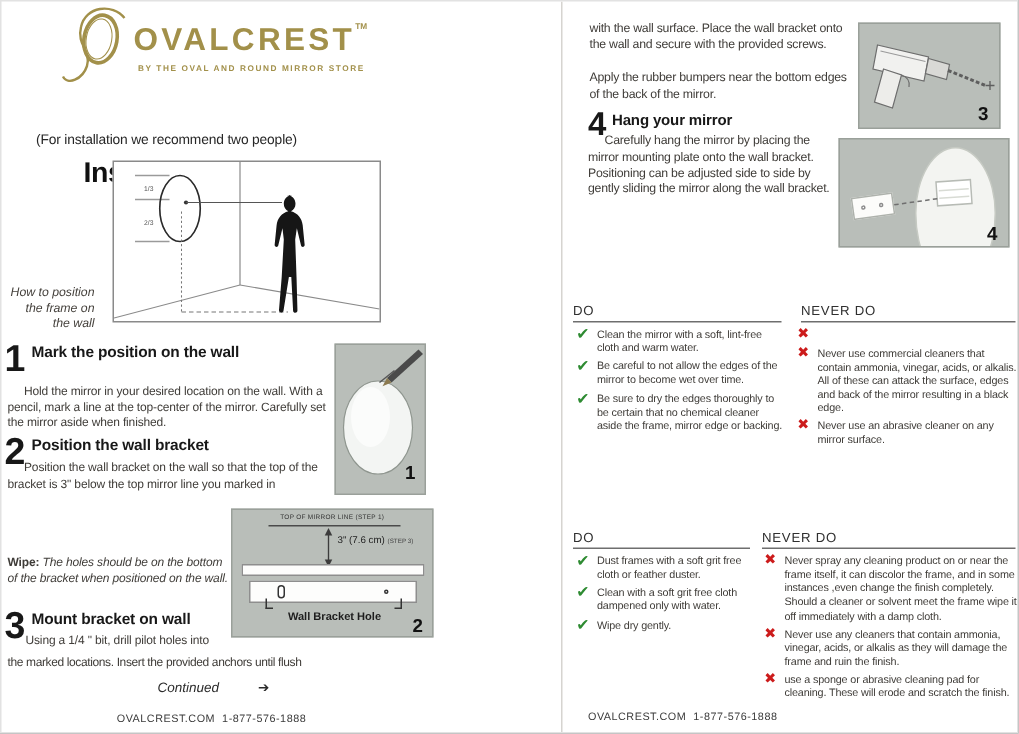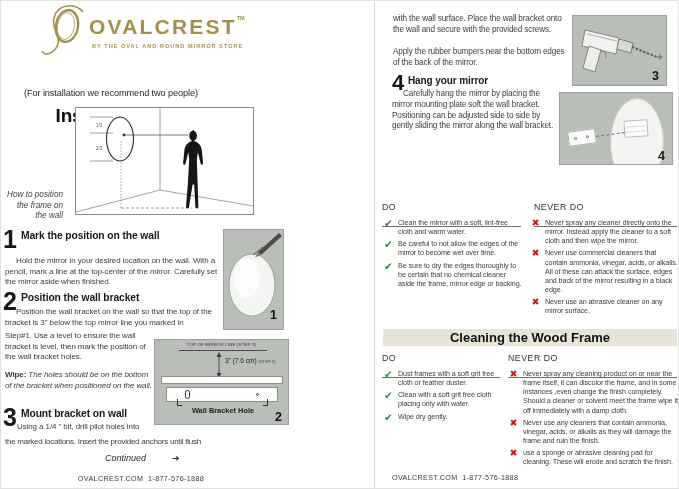--- a/index.html
+++ b/index.html
@@ -59,21 +59,21 @@
   
   .f4-egg{position:absolute;left:50px;top:5px;width:54px;height:92px;background:#f3f4f1;border:1px solid #c6cac3;border-radius:50%/48% 48% 52% 52%;}
   .f4-plate{position:absolute;left:64px;top:27px;width:24px;height:17px;background:#ffffff;border:1px solid #b7bbb5;transform:rotate(-4deg);}
   .f4-plate-line{position:absolute;left:1px;right:1px;height:1px;background:#d8dbd4;}
   .f4-bracket{position:absolute;left:8px;top:37px;width:28px;height:15px;background:#fcfcfa;border:1px solid #aeb2ac;transform:rotate(-8deg);}
   .f4-dotSm{position:absolute;width:3px;height:3px;border:1px solid #8c8c8c;border-radius:50%;background:#fff;}
   .f4-dash{position:absolute;left:36px;top:41px;width:29px;border-top:1px dashed #6f6f6f;transform:rotate(-8deg);}
 
   
   .band{background:var(--band);text-align:center;font-size:13px;font-weight:bold;color:#101010;height:17px;line-height:17px;}
-  .colhead{font-size:8.8px;letter-spacing:0.5px;color:#2f2f2f;border-bottom:1px solid #6e6e6e;padding-bottom:14px;}
+  .colhead{font-size:8.8px;letter-spacing:0.5px;color:#2f2f2f;border-bottom:1px solid #6e6e6e;padding-bottom:2px;}
   .li{display:flex;align-items:flex-start;gap:3px;margin-bottom:3px;}
   .li .ic{flex:0 0 13px;text-align:center;font-family:"DejaVu Sans",sans-serif;font-weight:bold;line-height:1;}
   .check{color:var(--green);font-size:10.5px;}
   .cross{color:var(--red);font-size:9.5px;}
   .li-text{font-size:7.2px;line-height:1.27;color:var(--body);letter-spacing:-0.1px;}
   .p-text{font-size:8.2px;line-height:1.32;color:var(--body);letter-spacing:-0.15px;}
 </style>
 </head>
 <body>
 
@@ -124,21 +124,20 @@
       <line x1="29" y1="25" x2="39" y2="17" stroke="#555" stroke-width="1"></line>
       <polygon points="55,3 58,6 37,25 34,22" fill="#4a4a4a"></polygon>
       <polygon points="34,22 37,25 31,27.5" fill="#8c7a50"></polygon>
     </svg>
     <div class="fig-badge" style="right:6px;bottom:8px;">1</div>
   </div>
 
   <div class="abs step-num" style="left:2px;top:289px;">2</div>
   <div class="abs step-head" style="left:20px;top:291px;">Position the wall bracket</div>
   <div class="abs step-body indent" style="left:4px;top:306px;width:214px;">Position the wall bracket on the wall so that the top of the bracket is 3" below the top mirror line you marked in</div>
-  <div class="abs step-body" style="left:4px;top:330px;width:147px;">Step#1. Use a level to ensure the wall bracket is level, then mark the position of the wall bracket holes.</div>
   <div class="abs step-body" style="left:4px;top:369px;width:147px;">
     <span class="note-label">Wipe:</span>
     <span class="note-italic">The holes should be on the bottom of the bracket when positioned on the wall.</span>
   </div>
 
   <div class="fig" style="left:153px;top:338px;width:135px;height:86px;">
     <div class="f2-topline">TOP OF MIRROR LINE  (STEP 1)</div>
     <div class="f2-hline"></div>
     <svg class="abs" style="left:58px;top:12px;" width="12" height="26" viewBox="0 0 12 26">
       <line x1="6" y1="2" x2="6" y2="24" stroke="#3c3c3c" stroke-width="0.9"></line>
@@ -183,21 +182,21 @@
       <line x1="59" y1="31" x2="84" y2="41" stroke="#5e5e5e" stroke-width="2" stroke-dasharray="2.5,1.5"></line>
       <path d="M87,38 v6 M84,41 h6" stroke="#5e5e5e" stroke-width="0.9" fill="none"></path>
       <polygon points="16,30 28,34 22,56 10,52" fill="#ededea" stroke="#6d6d6d" stroke-width="0.8"></polygon>
       <path d="M28,34 q6,2 5,8" fill="none" stroke="#6d6d6d" stroke-width="0.8"></path>
     </svg>
     <div class="fig-badge" style="right:7px;bottom:3px;">3</div>
   </div>
 
   <div class="abs step-num" style="left:391px;top:72px;font-size:22px;">4</div>
   <div class="abs step-head" style="left:407px;top:74px;font-size:10px;">Hang your mirror</div>
-  <div class="abs p-text indent" style="left:391px;top:88px;width:168px;">Carefully hang the mirror by placing the mirror mounting plate soft the wall bracket. Positioning can be adjusted side to side by gently sliding the mirror along the wall bracket.</div>
+  <div class="abs p-text indent" style="left:391px;top:88px;width:168px;">Carefully hang the mirror by placing the mirror mounting plate onto the wall bracket. Positioning can be adjusted side to side by gently sliding the mirror along the wall bracket.</div>
 
   <div class="fig" style="left:558px;top:91px;width:114px;height:73px;">
     <div class="f4-egg"></div>
     <div class="f4-plate">
       <div class="f4-plate-line" style="top:5px;"></div>
       <div class="f4-plate-line" style="top:10px;"></div>
     </div>
     <div class="f4-dash"></div>
     <div class="f4-bracket">
       <div class="f4-dotSm" style="left:5px;top:5px;"></div>
@@ -220,44 +219,42 @@
     </div>
     <div class="li">
       <span class="ic check">✔</span>
       <span class="li-text">Be sure to dry the edges thoroughly to be certain that no chemical cleaner aside the frame, mirror edge or backing.</span>
     </div>
   </div>
 
   <div class="abs" style="left:528px;top:217px;width:150px;">
     <div class="li">
       <span class="ic cross">✖</span>
-      <span class="li-text">Never spray any cleaner directly onto the mirror. Instead apply the cleaner to a soft cloth and then wipe the mirror.</span>
     </div>
     <div class="li">
       <span class="ic cross">✖</span>
       <span class="li-text">Never use commercial cleaners that contain ammonia, vinegar, acids, or alkalis. All of these can attack the surface, edges and back of the mirror resulting in a black edge.</span>
     </div>
     <div class="li">
       <span class="ic cross">✖</span>
       <span class="li-text">Never use an abrasive cleaner on any mirror surface.</span>
     </div>
   </div>
 
-  <div class="abs band" style="left:382px;top:328px;width:294px;">Cleaning the Wood Frame</div>
   <div class="abs colhead" style="left:381px;top:352px;width:118px;">DO</div>
   <div class="abs colhead" style="left:507px;top:352px;width:169px;">NEVER DO</div>
 
   <div class="abs" style="left:381px;top:368px;width:121px;">
     <div class="li">
       <span class="ic check">✔</span>
       <span class="li-text">Dust frames with a soft grit free cloth or feather duster.</span>
     </div>
     <div class="li">
       <span class="ic check">✔</span>
-      <span class="li-text">Clean with a soft grit free cloth placing only with water.</span>
+      <span class="li-text">Clean with a soft grit free cloth dampened only with water.</span>
     </div>
     <div class="li">
       <span class="ic check">✔</span>
       <span class="li-text">Wipe dry gently.</span>
     </div>
   </div>
 
   <div class="abs" style="left:506px;top:368px;width:172px;">
     <div class="li">
       <span class="ic cross">✖</span>

